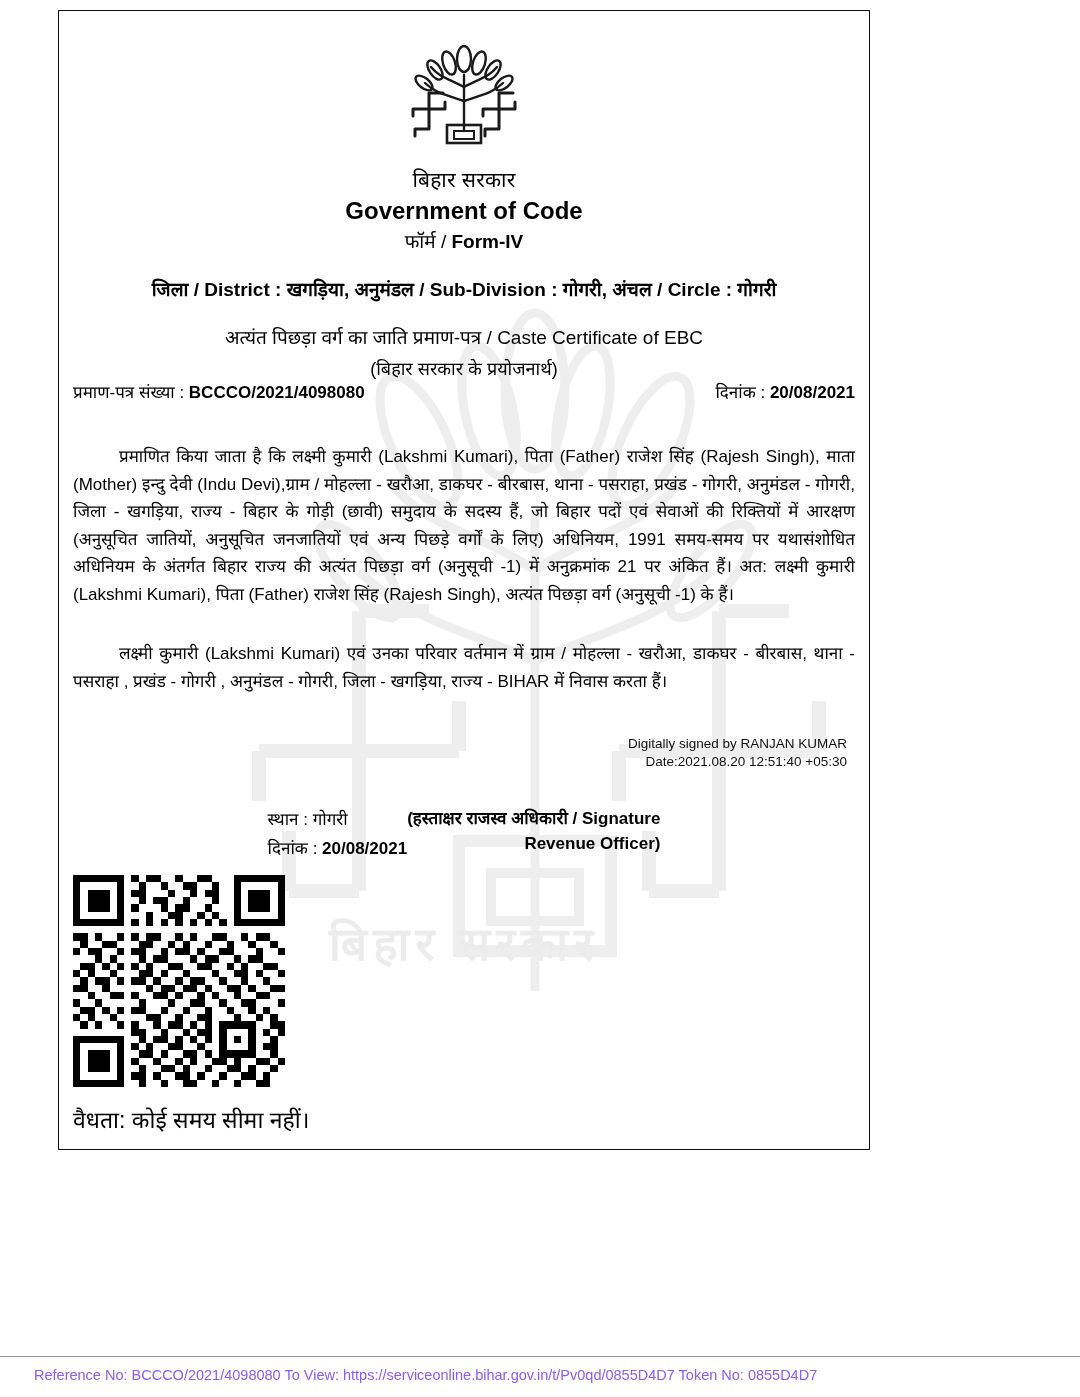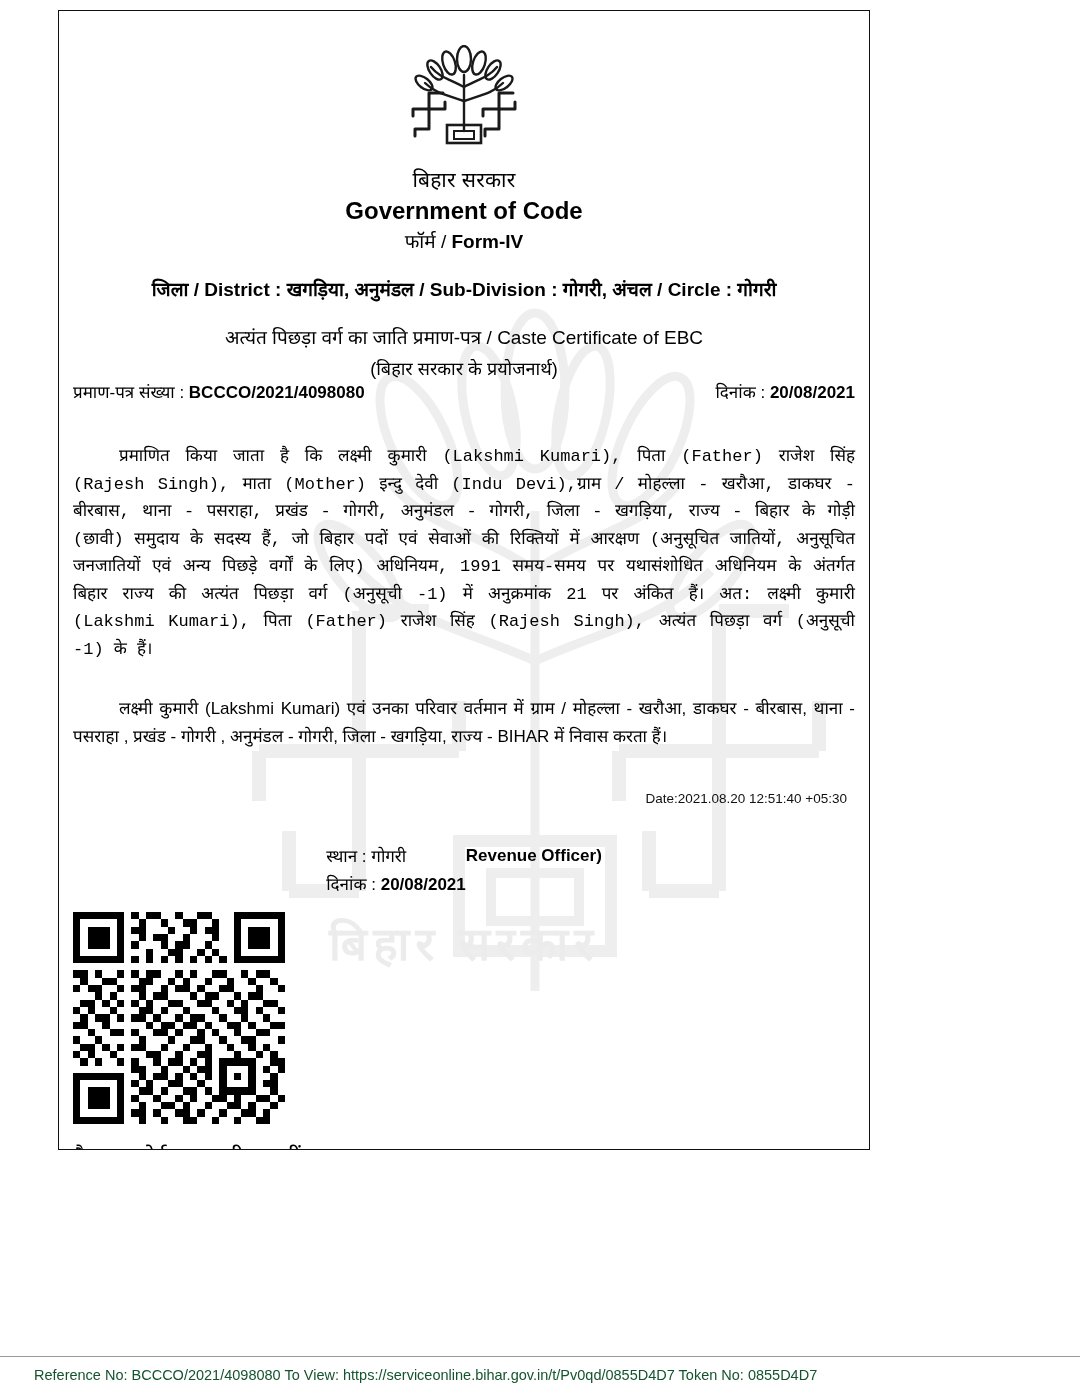--- a/index.html
+++ b/index.html
@@ -110,21 +110,20 @@
   }
   .cert-row .left b, .cert-row .right b { font-weight: 700; }
 
   
   .para {
     margin-top: 40px;
     font-size: 17px;
     line-height: 1.62;
     text-align: justify;
     text-indent: 46px;
-    font-family: Liberation Mono, monospace;
   }
   .para2 {
     margin-top: 32px;
     font-size: 17px;
     line-height: 1.62;
     text-align: justify;
     text-indent: 46px;
   }
 
   
@@ -175,21 +174,21 @@
     left: 0;
     top: 1356px;
     width: 1080px;
     border-top: 1px solid #9a9a9a;
   }
   .ref-text {
     position: absolute;
     left: 34px;
     top: 1367px;
     font-size: 14.5px;
-    color: #14532d;
+    color: #8b5cf6;
   }
 </style>
 </head>
 <body>
 
 <div class="page">
 
   <div class="watermark">
     <svg width="952" height="1140" viewBox="0 0 952 1140" xmlns="http://www.w3.org/2000/svg">
       <g stroke="#cfcfcf" stroke-width="9" fill="none">
@@ -269,33 +268,35 @@
       </div>
       <div class="right">
         <span>दिनांक : </span><b>20/08/2021</b>
       </div>
     </div>
 
     <div class="para">प्रमाणित किया जाता है कि लक्ष्मी कुमारी (Lakshmi Kumari), पिता (Father) राजेश सिंह (Rajesh Singh), माता (Mother) इन्दु देवी (Indu Devi),ग्राम / मोहल्ला - खरौआ, डाकघर - बीरबास, थाना - पसराहा, प्रखंड - गोगरी, अनुमंडल - गोगरी, जिला - खगड़िया, राज्य - बिहार के गोड़ी (छावी) समुदाय के सदस्य हैं, जो बिहार पदों एवं सेवाओं की रिक्तियों में आरक्षण (अनुसूचित जातियों, अनुसूचित जनजातियों एवं अन्य पिछड़े वर्गों के लिए) अधिनियम, 1991 समय-समय पर यथासंशोधित अधिनियम के अंतर्गत बिहार राज्य की अत्यंत पिछड़ा वर्ग (अनुसूची -1) में अनुक्रमांक 21 पर अंकित हैं। अत: लक्ष्मी कुमारी (Lakshmi Kumari), पिता (Father) राजेश सिंह (Rajesh Singh), अत्यंत पिछड़ा वर्ग (अनुसूची -1) के हैं।</div>
     <div class="para2">लक्ष्मी कुमारी (Lakshmi Kumari) एवं उनका परिवार वर्तमान में ग्राम / मोहल्ला - खरौआ, डाकघर - बीरबास, थाना - पसराहा , प्रखंड - गोगरी , अनुमंडल - गोगरी, जिला - खगड़िया, राज्य - BIHAR में निवास करता हैं।</div>
 
     <div class="sign-block">
+      <div>Digitally signed by RANJAN KUMAR</div>
       <div>Date:2021.08.20 12:51:40 +05:30</div>
     </div>
 
     <div class="foot-row">
       <div class="foot-left">
         <div>
           <span>स्थान : </span><span>गोगरी</span>
         </div>
         <div>
           <span>दिनांक : </span><b>20/08/2021</b>
         </div>
       </div>
       <div class="foot-right">
+        <div>(हस्ताक्षर राजस्व अधिकारी / Signature</div>
         <div>Revenue Officer)</div>
       </div>
     </div>
 
     <div class="qr-wrap">
       <svg class="qr" width="212" height="212" viewBox="0 0 29 29" shape-rendering="crispEdges" xmlns="http://www.w3.org/2000/svg">
         <rect width="29" height="29" fill="#fff"></rect>
         <g fill="#000">
 
           <rect x="0" y="0" width="7" height="1"></rect>

